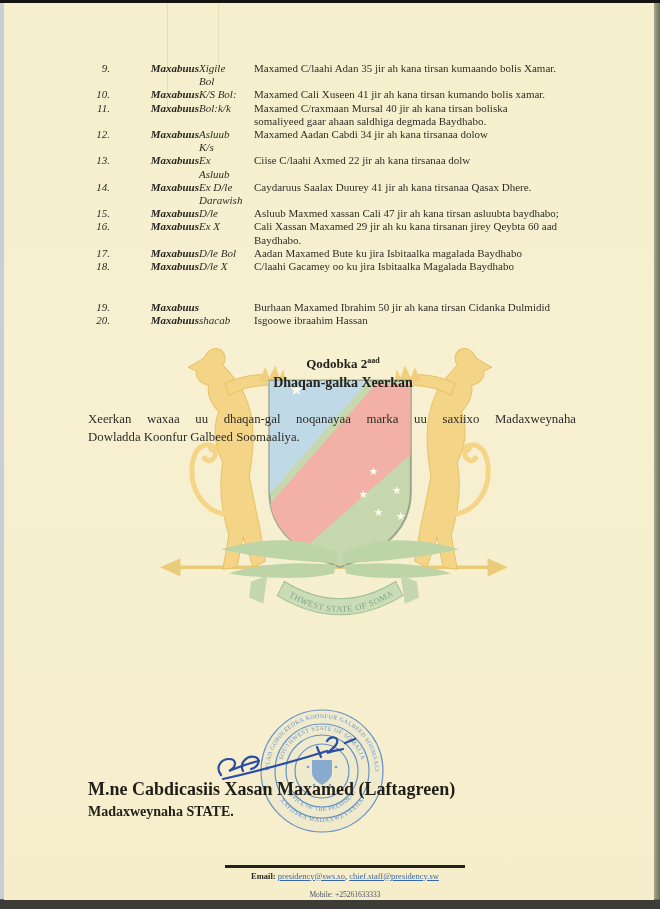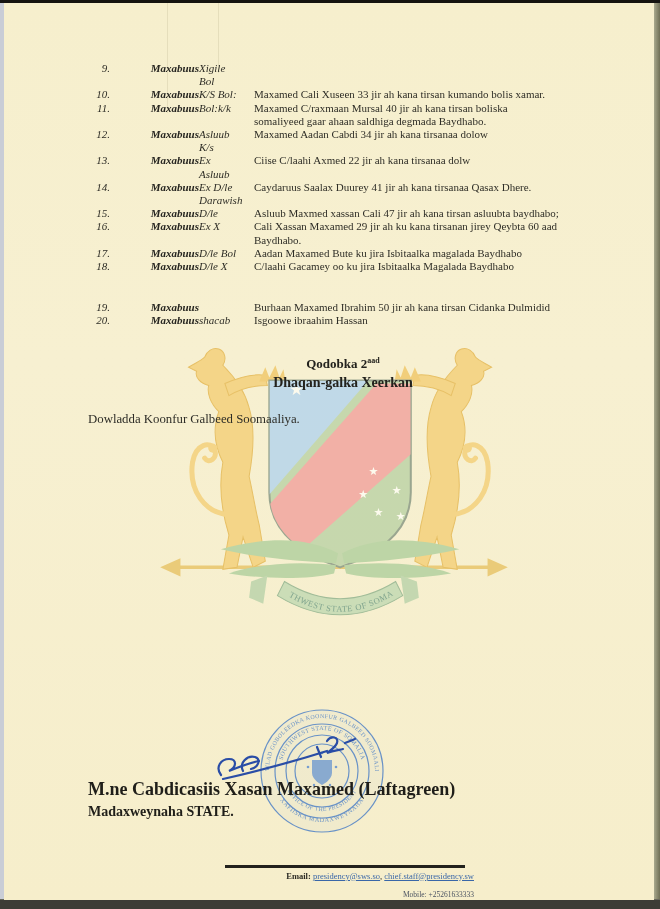--- a/index.html
+++ b/index.html
@@ -39,21 +39,21 @@
   .paragraph .l2{text-align:left;}
 
   
   .stamp{position:absolute;left:252px;top:702px;z-index:3;opacity:.82;}
   .scrawl{position:absolute;left:205px;top:718px;z-index:4;}
   .signatory{position:absolute;left:84px;top:776px;z-index:5;color:#1f1e19;}
   .sig-name{font-size:18px;font-weight:bold;}
   .sig-title{font-size:14px;font-weight:bold;margin-top:4px;}
 
   
-  .footer{position:absolute;left:212px;top:862px;width:258px;text-align:right;z-index:2;}
+  .footer{position:absolute;left:212px;top:862px;width:258px;text-align:center;z-index:2;}
   .f-rule{width:240px;height:2.5px;background:#23221d;margin:0 auto 3px;}
   .f-email{font-size:8.5px;color:#2b2a24;white-space:nowrap;}
   .f-email .lbl{font-weight:bold;}
   .f-email a{color:#3a67a8;text-decoration:underline;}
   .f-mobile{font-size:7.5px;color:#4a5261;margin-top:9px;}
 </style>
 </head>
 <body>
 
 <div class="frame">
@@ -128,26 +128,27 @@
       </g>
     </svg>
 
     <div class="content">
       <div class="ptable">
           <div class="prow">
     <span class="c-num">9.</span>
     <span class="c-label">Maxabuus</span>
     <span class="c-role">Xigile
 Bol</span>
+    <span class="c-desc">Maxamed C/laahi Adan 35 jir ah kana tirsan kumaando bolis Xamar.</span>
   </div>
           <div class="prow">
     <span class="c-num">10.</span>
     <span class="c-label">Maxabuus</span>
     <span class="c-role">K/S Bol:</span>
-    <span class="c-desc">Maxamed Cali Xuseen 33 jir ah kana tirsan kumando bolis xamar.</span>
+    <span class="c-desc">Maxamed Cali Xuseen 41 jir ah kana tirsan kumando bolis xamar.</span>
   </div>
           <div class="prow">
     <span class="c-num">11.</span>
     <span class="c-label">Maxabuus</span>
     <span class="c-role">Bol:k/k</span>
     <span class="c-desc">Maxamed C/raxmaan Mursal 40 jir ah kana tirsan boliska
 somaliyeed gaar ahaan saldhiga degmada Baydhabo.</span>
   </div>
           <div class="prow">
     <span class="c-num">12.</span>
@@ -210,20 +211,21 @@
         </div>
 
       <div class="section-heading">
         <div class="sec-title">
           <span>Qodobka 2</span><sup>aad</sup>
         </div>
         <div class="sec-sub">Dhaqan-galka Xeerkan</div>
       </div>
 
       <div class="paragraph">
+        <div class="l1">Xeerkan waxaa uu dhaqan-gal noqanayaa marka uu saxiixo Madaxweynaha</div>
         <div class="l2">Dowladda Koonfur Galbeed Soomaaliya.</div>
       </div>
     </div>
 
     <svg class="stamp" width="132" height="132" viewBox="0 0 132 132">
       <g stroke="#4a7ec6" fill="none" stroke-width="1.2">
         <circle cx="66" cy="66" r="61" fill="rgba(90,130,190,0.05)"></circle>
         <circle cx="66" cy="66" r="47"></circle>
         <circle cx="66" cy="66" r="36"></circle>
         <circle cx="66" cy="66" r="27"></circle>

